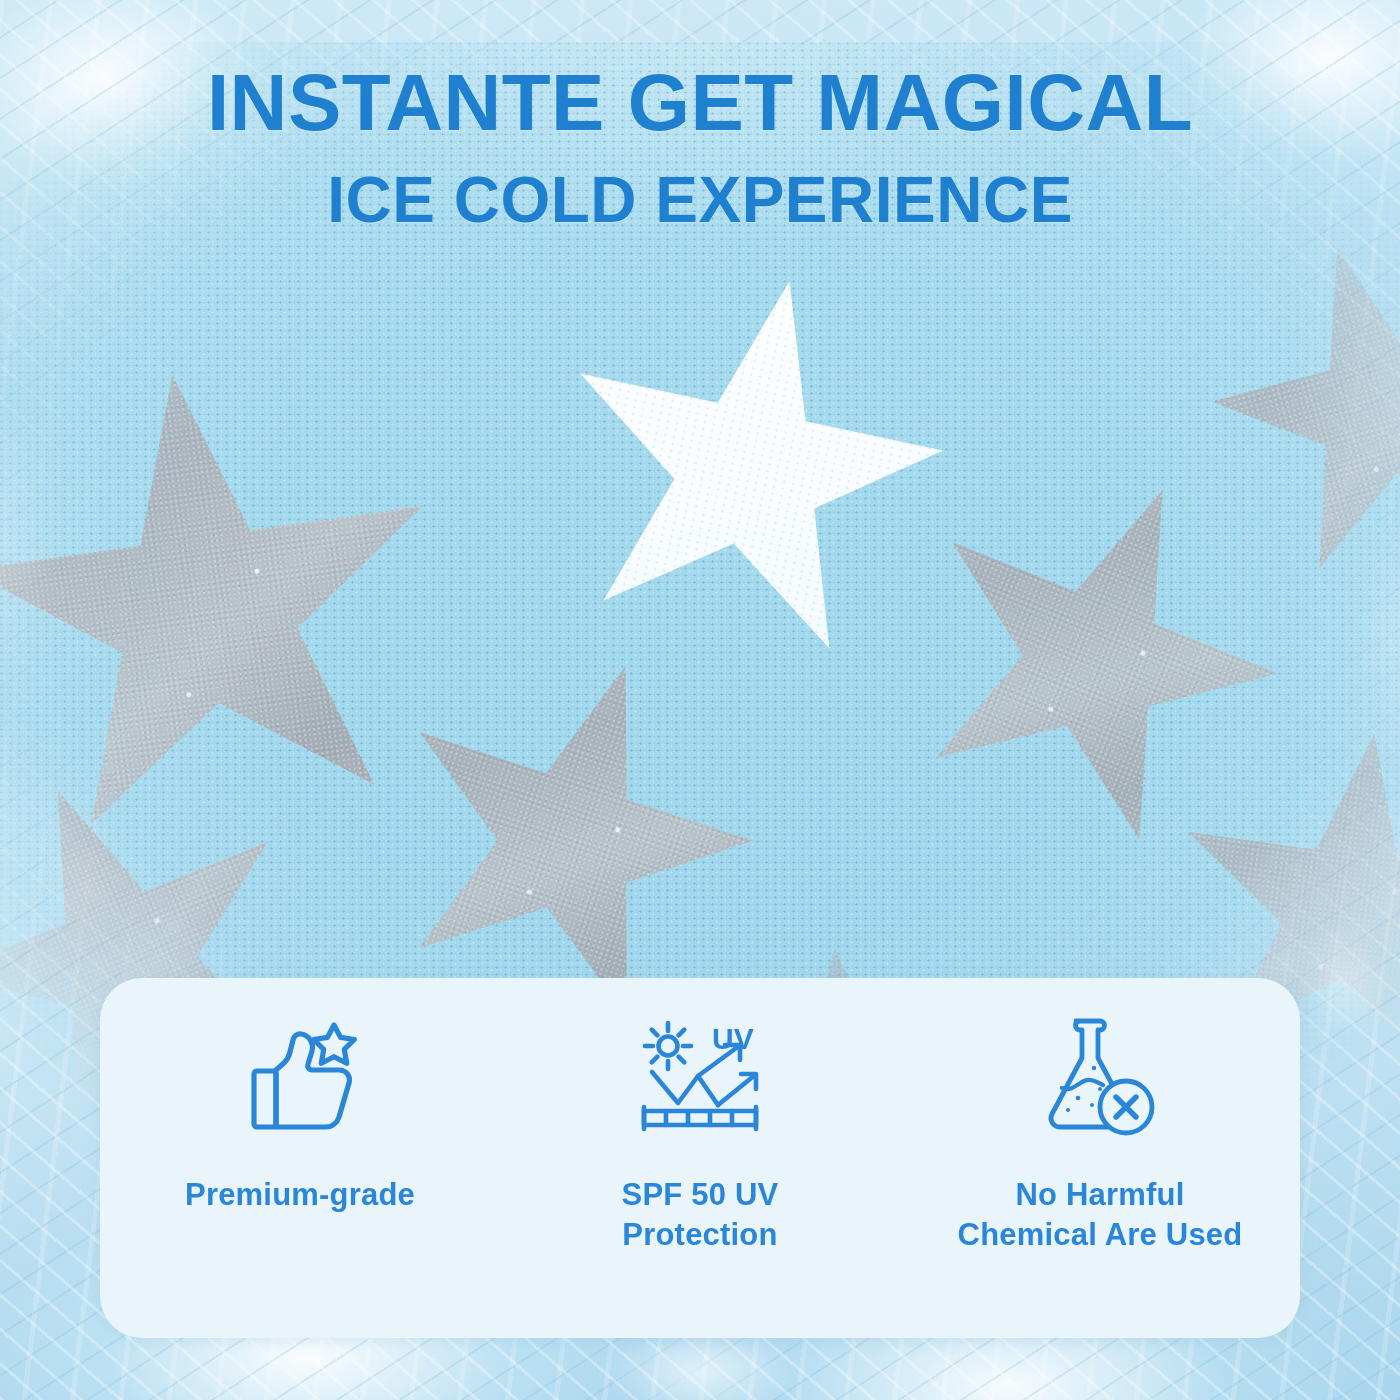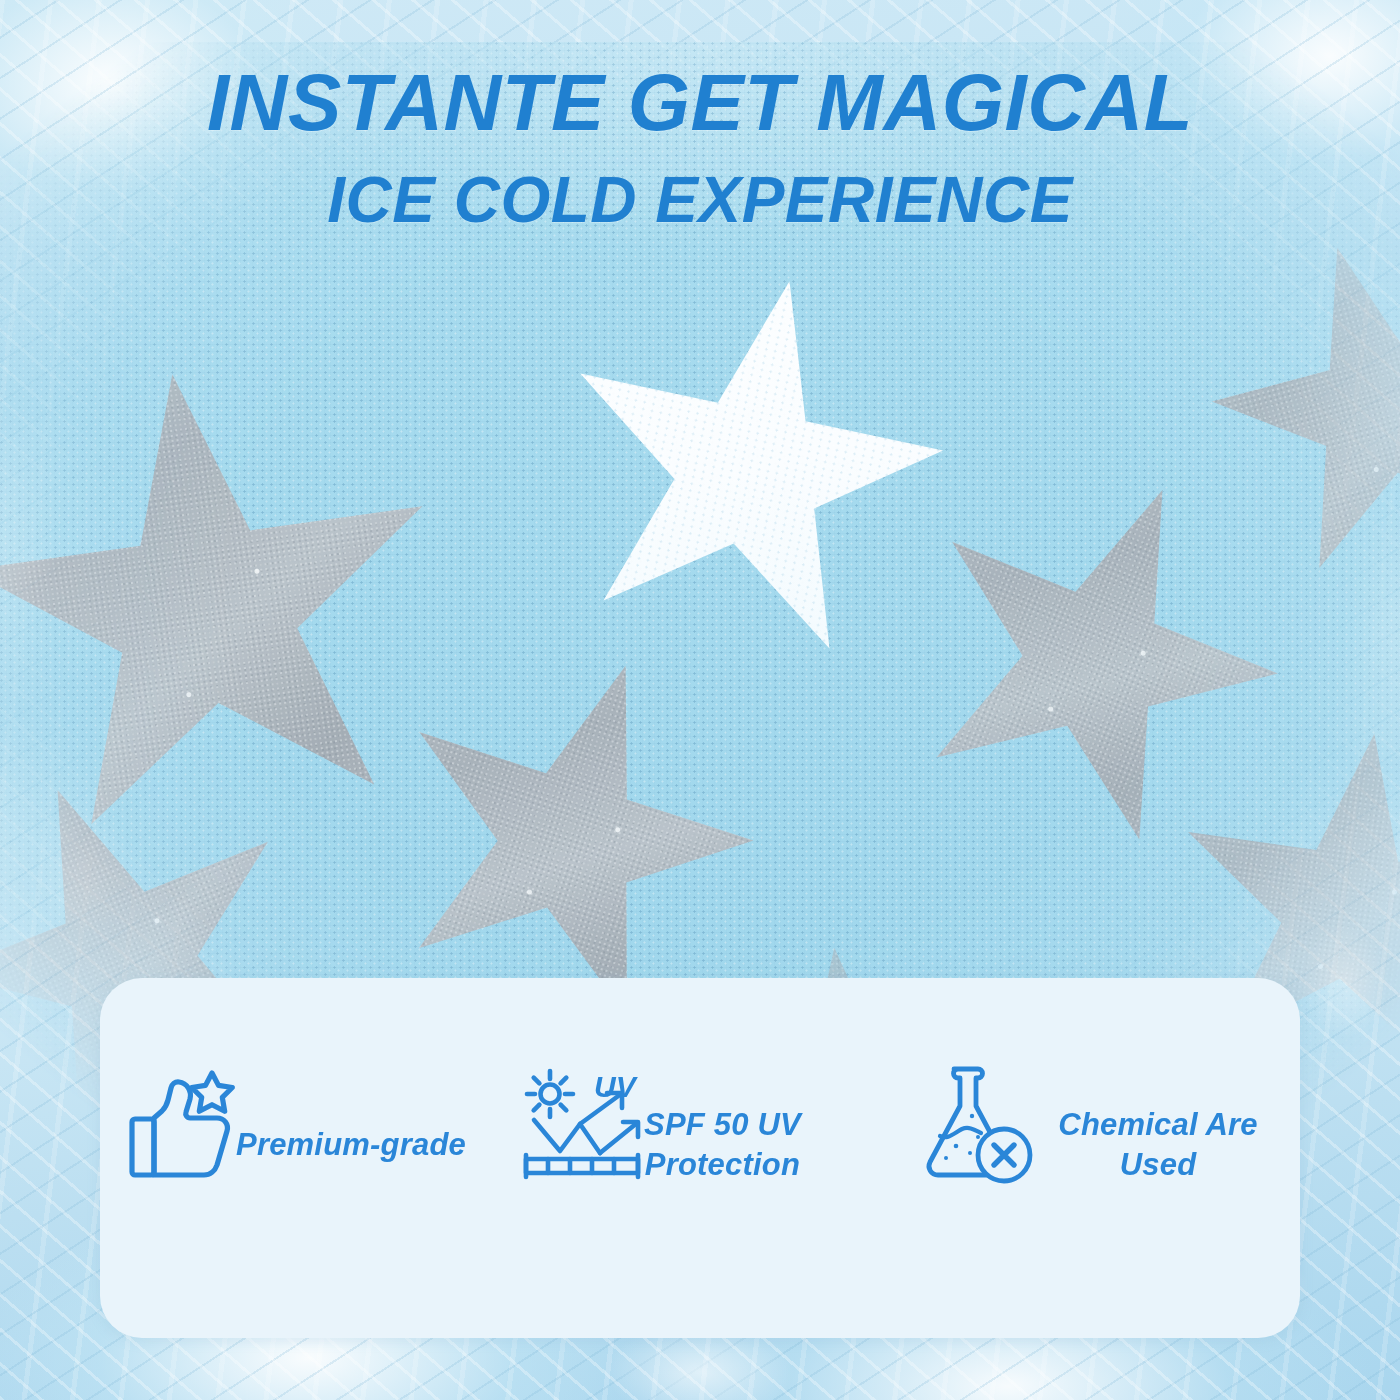--- a/index.html
+++ b/index.html
@@ -1,21 +1,21 @@
 <!DOCTYPE html>
 <html><head>
 <meta charset="utf-8">
 <style>
   html,body{margin:0;padding:0;}
   body{
     width:1400px;height:1400px;overflow:hidden;
     font-family:"Liberation Sans","DejaVu Sans",sans-serif;
     background:#dff1f9;
   }
-  .stage{position:relative;width:1400px;height:1400px;overflow:hidden;font-style:italic;}
+  .stage{position:relative;width:1400px;height:1400px;overflow:hidden;}
 
   
   .ice-layer{position:absolute;inset:0;
     background:
       radial-gradient(ellipse 320px 240px at 8% 6%, rgba(255,255,255,.95) 0%, rgba(205,234,246,.7) 45%, rgba(190,228,244,0) 72%),
       radial-gradient(ellipse 260px 300px at 2% 40%, rgba(255,255,255,.8) 0%, rgba(186,224,242,.55) 50%, rgba(186,224,242,0) 78%),
       radial-gradient(ellipse 300px 220px at 95% 4%, rgba(255,255,255,.9) 0%, rgba(198,231,246,.6) 48%, rgba(198,231,246,0) 75%),
       radial-gradient(ellipse 240px 280px at 99% 45%, rgba(255,255,255,.75) 0%, rgba(186,224,242,.5) 50%, rgba(186,224,242,0) 78%),
       radial-gradient(ellipse 420px 200px at 22% 97%, rgba(255,255,255,.92) 0%, rgba(192,228,244,.6) 50%, rgba(192,228,244,0) 80%),
       radial-gradient(ellipse 460px 210px at 72% 99%, rgba(255,255,255,.9) 0%, rgba(186,224,242,.62) 48%, rgba(186,224,242,0) 80%),
@@ -96,22 +96,22 @@
     transform:scaleX(1.0);
     text-shadow:0 1px 0 rgba(255,255,255,.25);}
   .headline .ln.l1{font-size:80px;}
   .headline .ln.l2{font-size:64px;margin-top:24px;}
 
   
   .card{position:absolute;left:100px;top:978px;width:1200px;height:360px;
     background:#e9f4fb;border-radius:42px;z-index:7;
     box-shadow:0 2px 14px rgba(120,170,200,.18);
     display:flex;align-items:flex-start;justify-content:space-around;}
-  .feat{width:360px;display:flex;flex-direction:row;align-items:center;
-        padding-top:88px;}
+  .feat{width:360px;display:flex;flex-direction:column;align-items:center;
+        padding-top:40px;}
   .feat .ico{height:118px;display:flex;align-items:center;justify-content:center;}
   .feat .cap{margin-top:39px;text-align:center;color:#2a86d8;
     font-weight:800;font-size:31px;line-height:1.28;letter-spacing:.2px;}
   .feat .cap span{display:block;}
 </style>
 </head>
 <body>
 
 <div class="stage">
 
@@ -206,18 +206,19 @@
           <circle cx="58" cy="74" r="2" fill="#2a86d8" stroke="none"></circle>
           <circle cx="36" cy="83" r="2.3" fill="#2a86d8" stroke="none"></circle>
           <circle cx="50" cy="90" r="2" fill="#2a86d8" stroke="none"></circle>
           <circle cx="26" cy="95" r="2" fill="#2a86d8" stroke="none"></circle>
 
           <circle cx="84" cy="92" r="26" fill="#e9f4fb"></circle>
           <path d="M74 82 L94 102 M94 82 L74 102" stroke-width="5.4"></path>
         </svg>
       </div>
       <div class="cap">
+        <span>No Harmful</span>
         <span>Chemical Are Used</span>
       </div>
     </div>
 
   </div>
 </div>
 
 </body></html>

